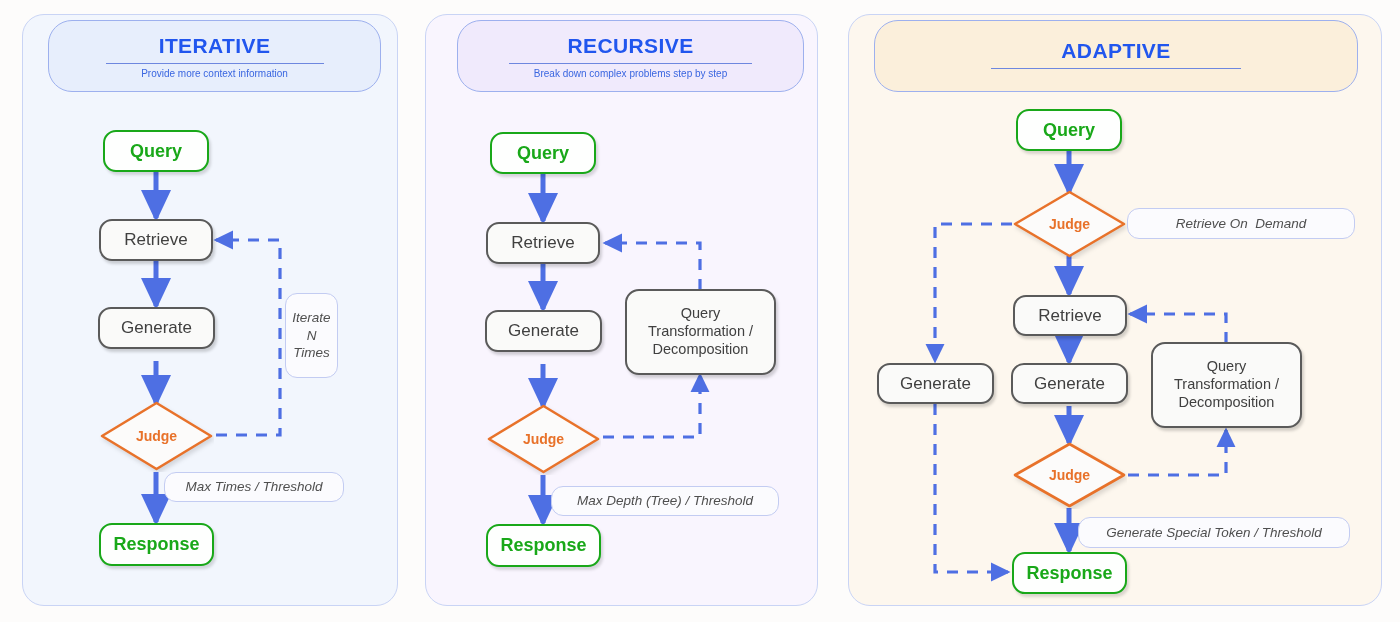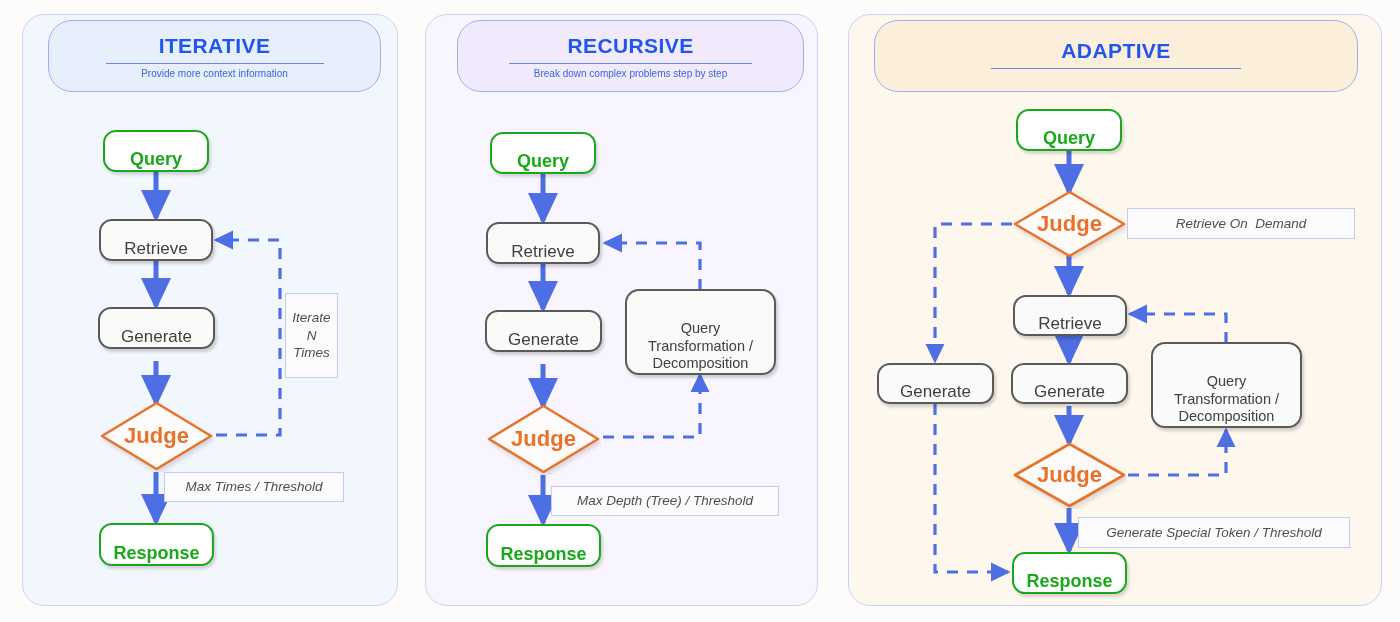--- a/index.html
+++ b/index.html
@@ -25,37 +25,37 @@
   #hdr-recursive{left:457px;top:20px;width:347px;height:72px;background:#F0EAFC;}
   #hdr-adaptive{left:874px;top:20px;width:484px;height:72px;background:#FBEFDB;}
   .hdr-title{color:#2156EE;font-size:21px;font-weight:bold;letter-spacing:.4px;line-height:1;margin-top:2px;}
   .hdr-rule{height:1.5px;background:#6E87DF;margin:7px 0 5px 0;}
   #hdr-iterative .hdr-rule{width:218px;}
   #hdr-recursive .hdr-rule{width:243px;}
   #hdr-adaptive .hdr-rule{width:250px;}
   .hdr-sub{color:#3A66E0;font-size:10px;line-height:1;white-space:pre;}
 
   
-  .node{position:absolute;box-sizing:border-box;display:flex;align-items:flex-end;justify-content:center;
+  .node{position:absolute;box-sizing:border-box;display:flex;align-items:center;justify-content:center;
         text-align:center;border-radius:13px;}
   .node-plain{background:#FAFAF9;border:2px solid #5A5A5A;color:#404040;font-size:17px;
               box-shadow:2px 3px 3px rgba(0,0,0,.17);}
   .node-green{background:#FEFFFE;border:2.5px solid #19A819;color:#19A819;font-size:18px;font-weight:bold;
               box-shadow:2px 3px 3px rgba(0,0,0,.14);}
   .node-multi{font-size:14.5px;line-height:1.22;border-radius:14px;}
 
   
   .diamond{position:absolute;}
   .diamond .dlabel{position:absolute;left:0;top:0;width:100%;height:100%;
         display:flex;align-items:center;justify-content:center;
-        color:#E8722A;font-size:22px;font-weight:bold;pointer-events:none;}
+        color:#E8722A;font-size:14px;font-weight:bold;pointer-events:none;}
 
   
   .note{position:absolute;box-sizing:border-box;background:#FBFBFE;border:1px solid #C3CCF2;
-        border-radius:0;display:flex;align-items:center;justify-content:center;text-align:center;
+        border-radius:12px;display:flex;align-items:center;justify-content:center;text-align:center;
         color:#4F4F4F;font-size:13.5px;font-style:italic;line-height:1.32;white-space:pre;}
 
   
   .arrows{position:absolute;left:0;top:0;width:1400px;height:622px;pointer-events:none;}
 </style>
 </head>
 <body>
 
 <div class="stage">
 

